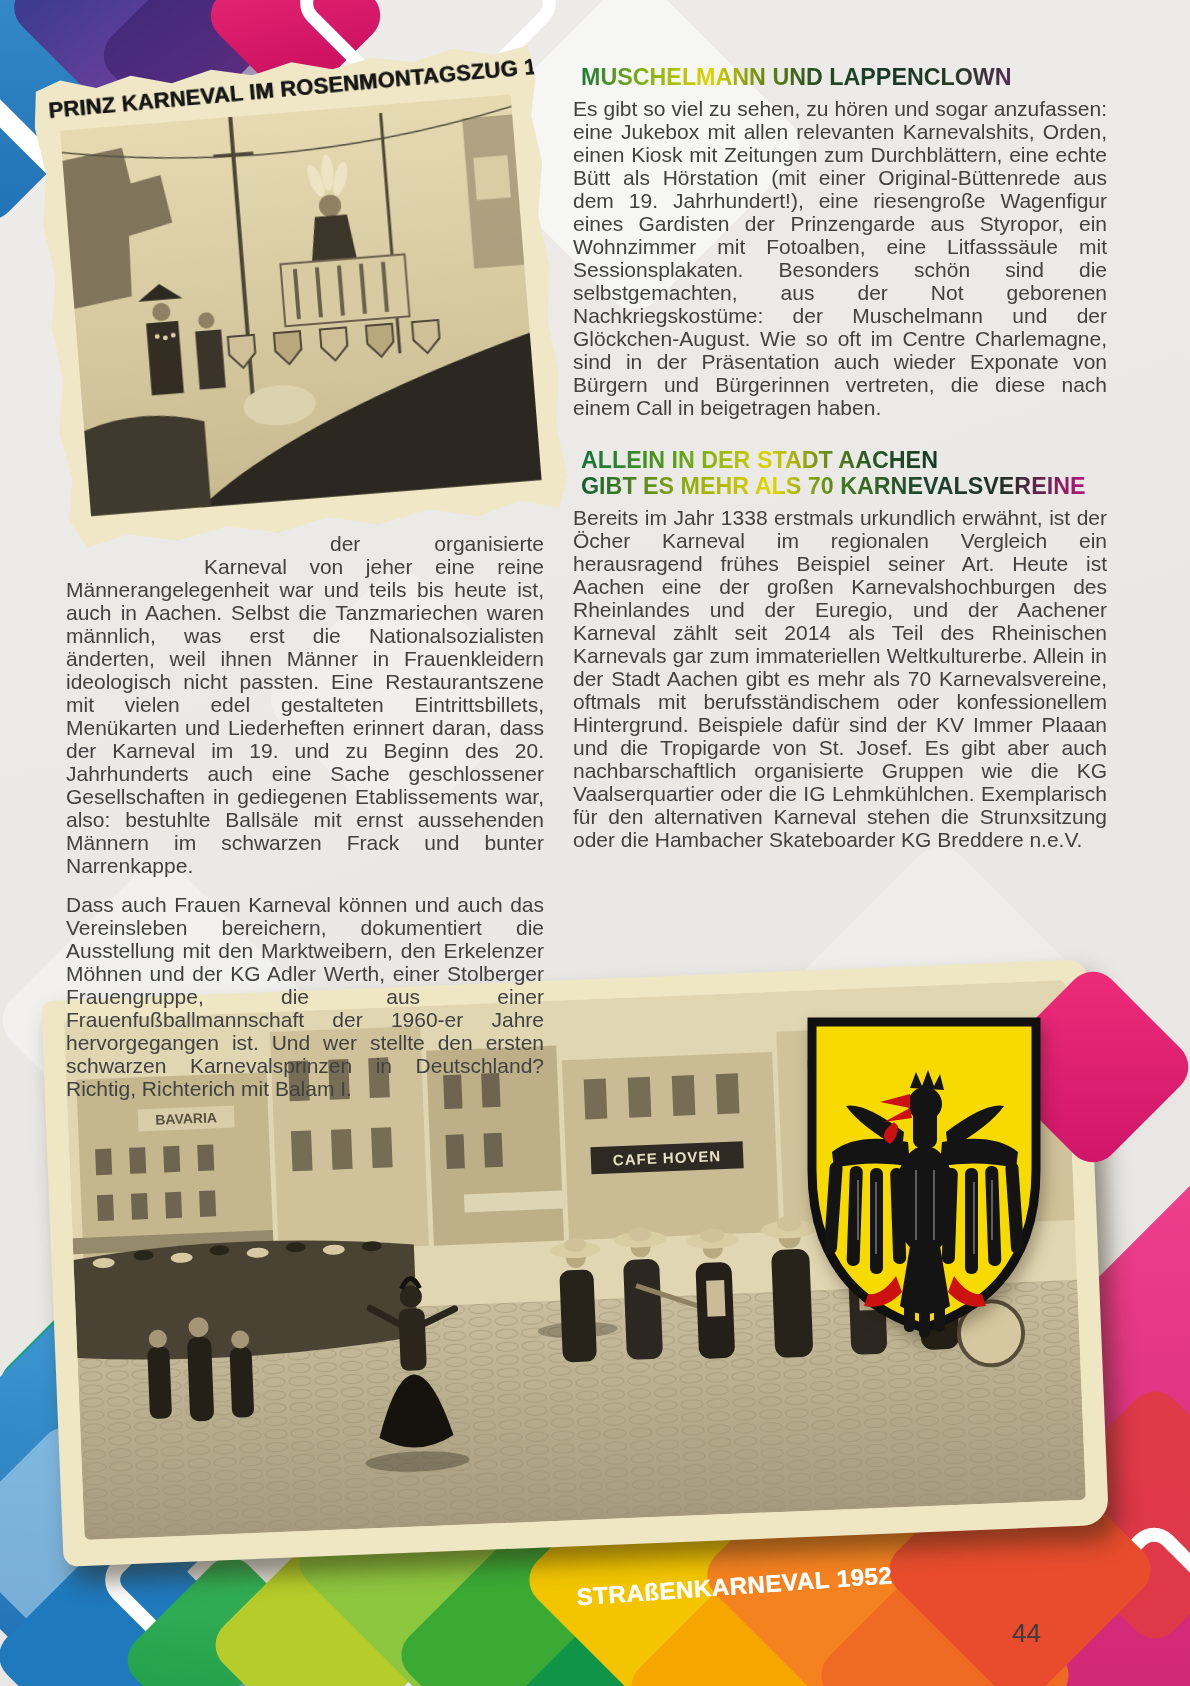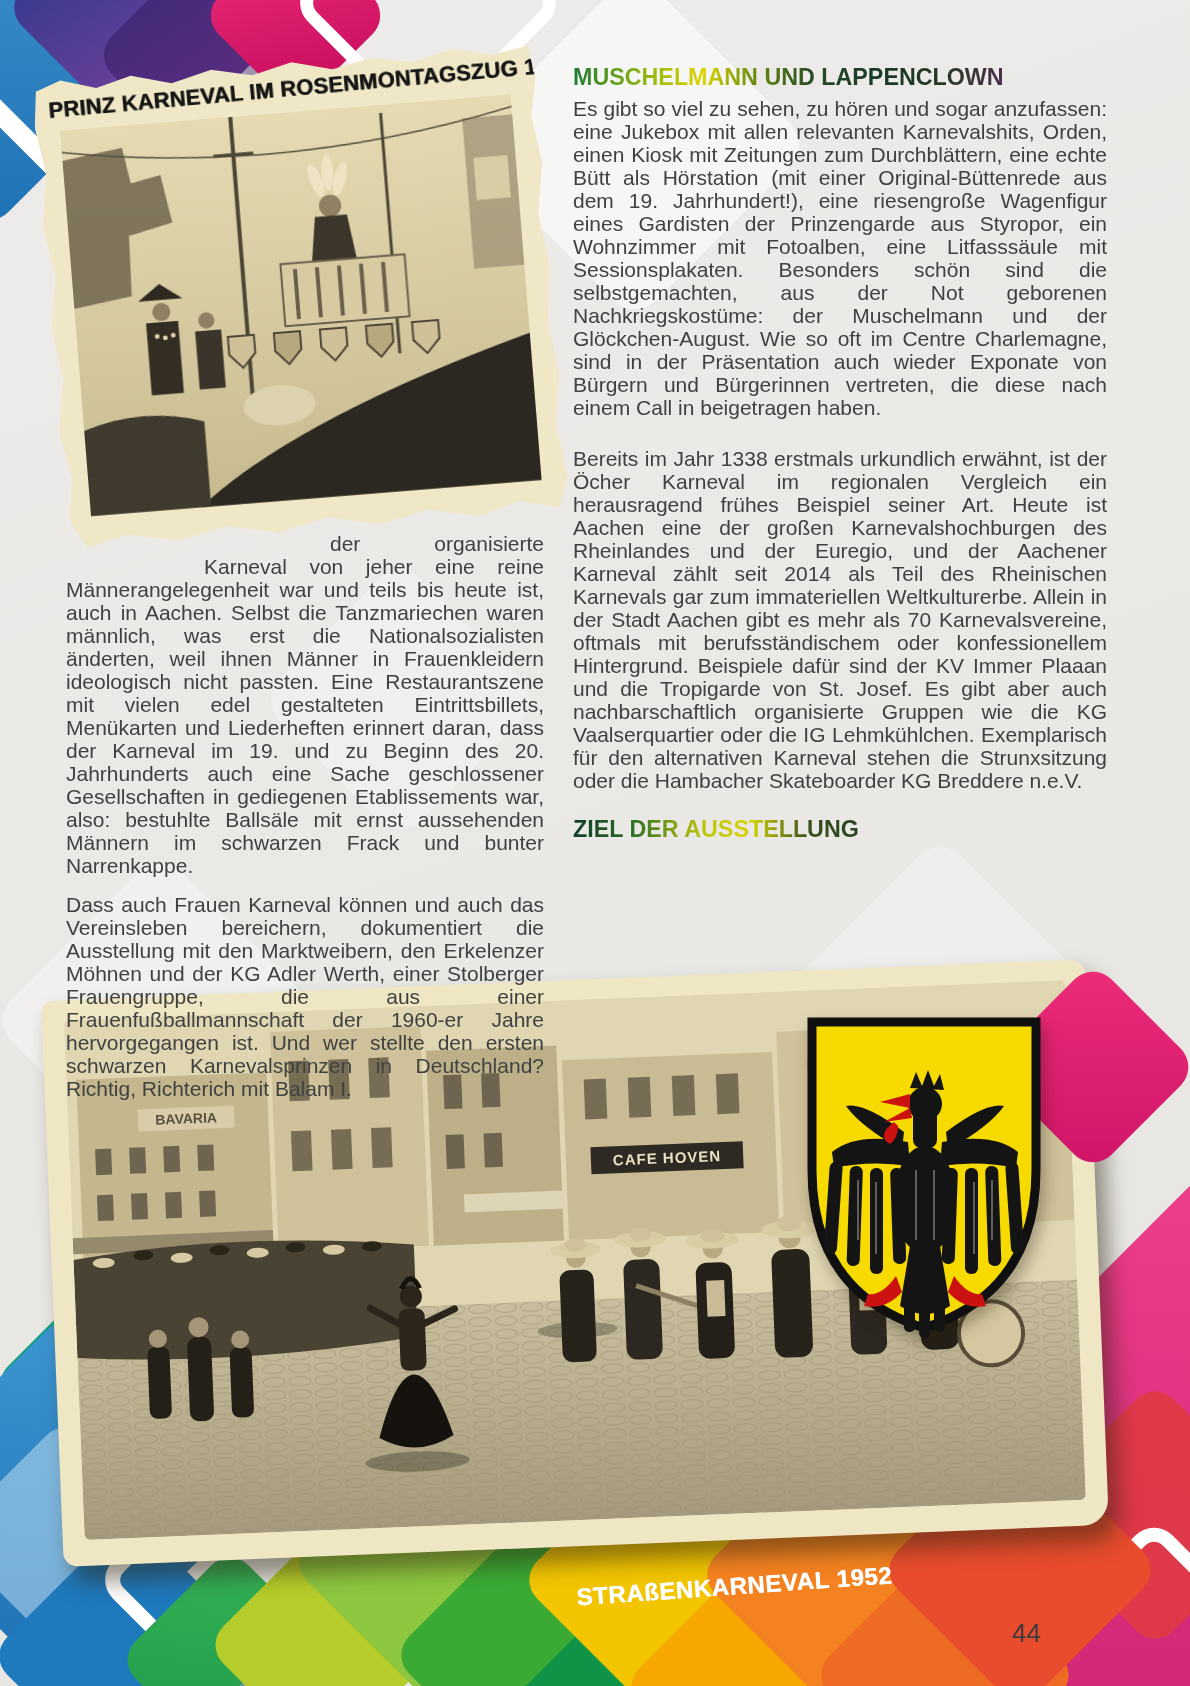--- a/index.html
+++ b/index.html
@@ -31,21 +31,21 @@
   .arms{position:absolute;left:798px;top:1010px;width:252px;height:330px;z-index:5;
     filter:drop-shadow(4px 8px 8px rgba(40,30,10,.35));}
   
   .body-txt{font-size:21px;line-height:23px;color:#414141;text-align:justify;margin:0;}
   .col-left{position:absolute;left:66px;top:532px;width:478px;z-index:4;}
   .col-right{position:absolute;left:573px;top:64px;width:534px;z-index:4;}
   .ind{float:left;height:23px;}
   .ind1{width:264px;}
   .ind2{clear:left;width:138px;}
   .p-gap{margin-top:16px;}
-  h2.stencil{margin:0 0 7px 0;font-size:24px;line-height:26px;font-weight:800;letter-spacing:0;}
+  h2.stencil{margin:0 0 7px 8px;font-size:24px;line-height:26px;font-weight:800;letter-spacing:0;}
   h2.stencil .hl{display:inline-block;transform:scaleX(.97);transform-origin:left;
     -webkit-background-clip:text;background-clip:text;color:transparent;-webkit-text-fill-color:transparent;}
   .grad1{background-image:linear-gradient(90deg,#1d7a36 0%,#7fae13 14%,#ddd400 30%,#6b8c0e 42%,#274d21 55%,#173a2b 70%,#233a20 84%,#4f2f4e 100%);}
   .grad2a{background-image:linear-gradient(90deg,#14713a 0%,#4f9a1c 24%,#d8d300 52%,#2a5a24 80%,#133828 100%);}
   .grad2b{background-image:linear-gradient(90deg,#0f5c30 0%,#89a80f 20%,#e3d600 38%,#3f7a1d 52%,#1c4430 68%,#232f26 84%,#b5177a 100%);}
   .grad3{background-image:linear-gradient(90deg,#123d2a 0%,#2a6e25 20%,#b9c40a 45%,#d8d300 62%,#37531c 82%,#27421f 100%);}
   .sec2{margin-top:28px;}
   .sec3{margin-top:10px;}
   
   .pagenum{position:absolute;left:1012px;top:1618px;font-size:26px;color:#3c3c3c;z-index:8;}
@@ -153,24 +153,25 @@
     <p class="body-txt"><span class="ind ind1"></span><span class="ind ind2"></span><span>der organisierte Karneval von jeher eine reine Männerangelegenheit war und teils bis heute ist, auch in Aachen. Selbst die Tanzmariechen waren männlich, was erst die Nationalsozialisten änderten, weil ihnen Männer in Frauenkleidern ideologisch nicht passten. Eine Restaurantszene mit vielen edel gestalteten Eintrittsbillets, Menükarten und Liederheften erinnert daran, dass der Karneval im 19. und zu Beginn des 20. Jahrhunderts auch eine Sache geschlossener Gesellschaften in gediegenen Etablissements war, also: bestuhlte Ballsäle mit ernst aussehenden Männern im schwarzen Frack und bunter Narrenkappe.</span></p>
     <p class="body-txt p-gap">Dass auch Frauen Karneval können und auch das Vereinsleben bereichern, dokumentiert die Ausstellung mit den Marktweibern, den Erkelenzer Möhnen und der KG Adler Werth, einer Stolberger Frauengruppe, die aus einer Frauenfußballmannschaft der 1960-er Jahre hervorgegangen ist. Und wer stellte den ersten schwarzen Karnevalsprinzen in Deutschland? Richtig, Richterich mit Balam I.</p>
   </div>
 
   <div class="col-right">
     <section>
       <h2 class="stencil"><span class="hl grad1">MUSCHELMANN UND LAPPENCLOWN</span></h2>
       <p class="body-txt">Es gibt so viel zu sehen, zu hören und sogar anzufassen: eine Jukebox mit allen relevanten Karnevalshits, Orden, einen Kiosk mit Zeitungen zum Durchblättern, eine echte Bütt als Hörstation (mit einer Original-Büttenrede aus dem 19. Jahrhundert!), eine riesengroße Wagenfigur eines Gardisten der Prinzengarde aus Styropor, ein Wohnzimmer mit Fotoalben, eine Litfasssäule mit Sessionsplakaten. Besonders schön sind die selbstgemachten, aus der Not geborenen Nachkriegskostüme: der Muschelmann und der Glöckchen-August. Wie so oft im Centre Charlemagne, sind in der Präsentation auch wieder Exponate von Bürgern und Bürgerinnen vertreten, die diese nach einem Call in beigetragen haben.</p>
     </section>
     <section class="sec2">
+      <h2 class="stencil"><span class="hl grad2a">ALLEIN IN DER STADT AACHEN</span><br>
+      <span class="hl grad2b">GIBT ES MEHR ALS 70 KARNEVALSVEREINE</span></h2>
       <p class="body-txt">Bereits im Jahr 1338 erstmals urkundlich erwähnt, ist der Öcher Karneval im regionalen Vergleich ein herausragend frühes Beispiel seiner Art. Heute ist Aachen eine der großen Karnevalshochburgen des Rheinlandes und der Euregio, und der Aachener Karneval zählt seit 2014 als Teil des Rheinischen Karnevals gar zum immateriellen Weltkulturerbe. Allein in der Stadt Aachen gibt es mehr als 70 Karnevalsvereine, oftmals mit berufsständischem oder konfessionellem Hintergrund. Beispiele dafür sind der KV Immer Plaaan und die Tropigarde von St. Josef. Es gibt aber auch nachbarschaftlich organisierte Gruppen wie die KG Vaalserquartier oder die IG Lehmkühlchen. Exemplarisch für den alternativen Karneval stehen die Strunxsitzung oder die Hambacher Skateboarder KG Breddere n.e.V.</p>
     </section>
     <section class="sec3">
-      <h2 class="stencil" style="margin-top:24px;"><span class="hl grad3">ZIEL DER AUSSTELLUNG</span></h2>
     </section>
   </div>
 
   <div class="pw-bottom">
     <svg class="scene-bottom" style="width:1002px;height:520px;" viewBox="0 0 1000 520" preserveAspectRatio="none">
       <defs>
         <linearGradient id="street" x1="0" y1="0" x2="0" y2="1">
           <stop offset="0" stop-color="#c9bf9e"></stop>
             <stop offset="1" stop-color="#a59b7c"></stop>
         </linearGradient>

